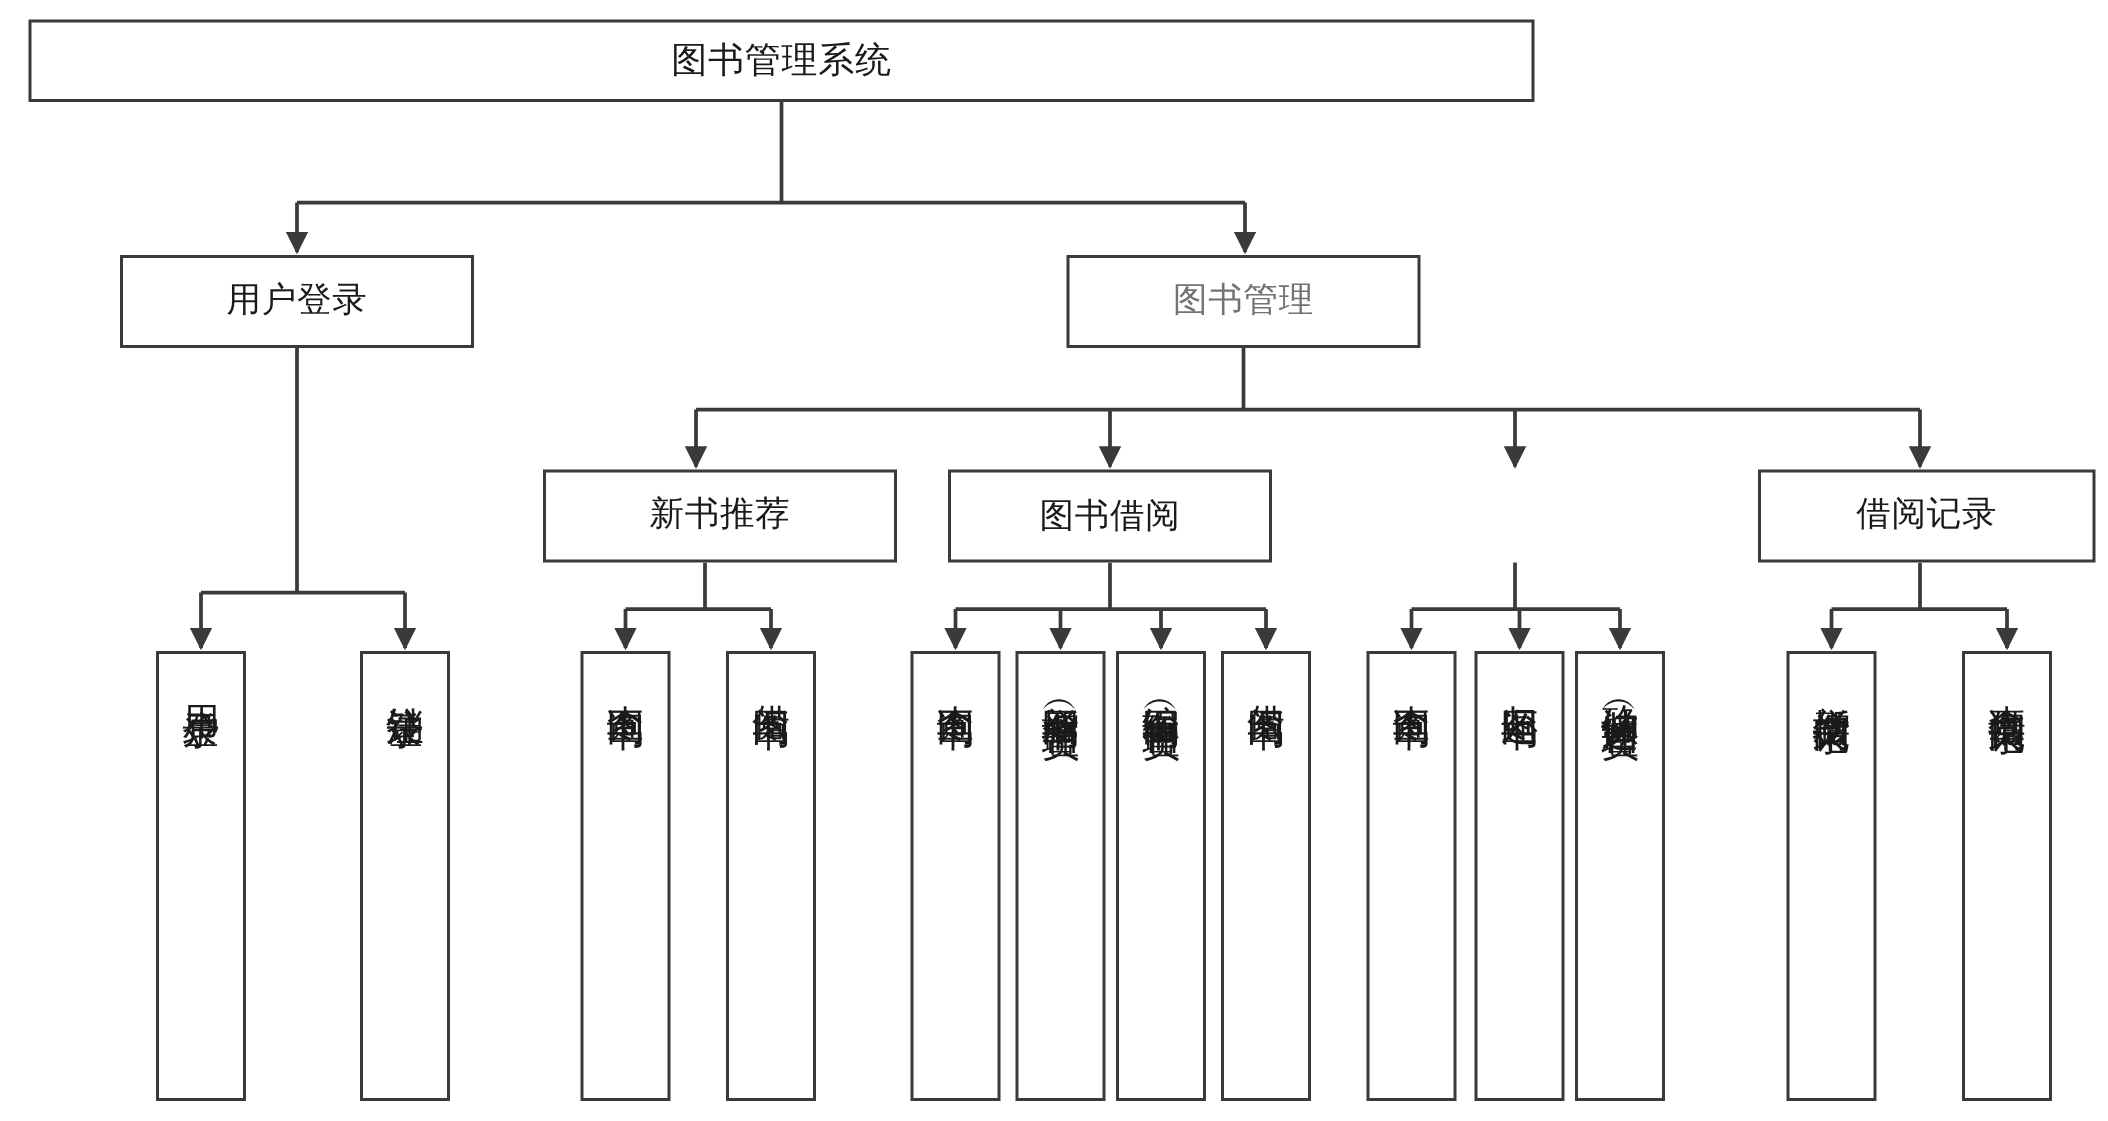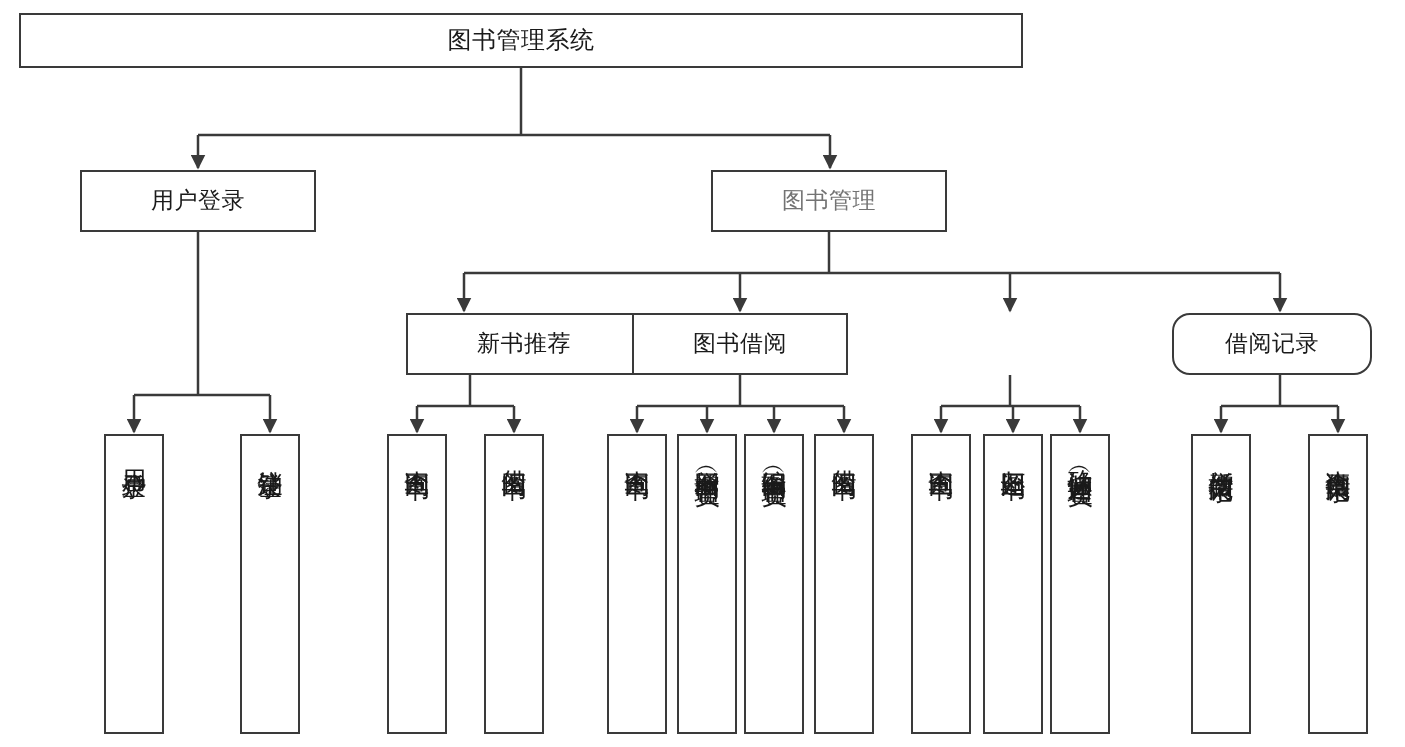--- a/index.html
+++ b/index.html
@@ -138,27 +138,27 @@
     <span class="label" style="color: rgb(26, 26, 26);">图书管理系统</span>
   </div>
 
   <div class="node h" style="left: 80px; top: 170px; width: 236px; height: 62px; border-color: rgb(58, 58, 58);">
     <span class="label" style="color: rgb(26, 26, 26);">用户登录</span>
   </div>
   <div class="node h" style="left: 711px; top: 170px; width: 236px; height: 62px; border-color: rgb(58, 58, 58);">
     <span class="label" style="color: #737373;">图书管理</span>
   </div>
 
-  <div class="node h" style="left: 362px; top: 313px; width: 236px; height: 62px; border-color: rgb(58, 58, 58); margin-left: 44px;">
+  <div class="node h" style="left: 362px; top: 313px; width: 236px; height: 62px; border-color: rgb(58, 58, 58);">
     <span class="label" style="color: rgb(26, 26, 26);">新书推荐</span>
   </div>
   <div class="node h" style="left: 632px; top: 313px; width: 216px; height: 62px; border-color: rgb(58, 58, 58); font-family: Liberation Serif, serif;">
     <span class="label" style="color: rgb(26, 26, 26);">图书借阅</span>
   </div>
-  <div class="node h" style="left: 1172px; top: 313px; width: 200px; height: 62px; border-color: rgb(58, 58, 58); border-radius: 18px;">
+  <div class="node h" style="left: 1172px; top: 313px; width: 225px; height: 62px; border-color: rgb(58, 58, 58);">
     <span class="label" style="color: rgb(26, 26, 26);">借阅记录</span>
   </div>
 
   <div class="node v" style="left: 104px; top: 434px; width: 60px; height: 300px; border-color: rgb(58, 58, 58);">
     <span class="label" style="color: rgb(26, 26, 26);">用户登录</span>
   </div>
   <div class="node v" style="left: 240px; top: 434px; width: 60px; height: 300px; border-color: rgb(58, 58, 58);">
     <span class="label" style="color: rgb(26, 26, 26);">注销登录</span>
   </div>
   <div class="node v" style="left: 387px; top: 434px; width: 60px; height: 300px; border-color: rgb(58, 58, 58);">

